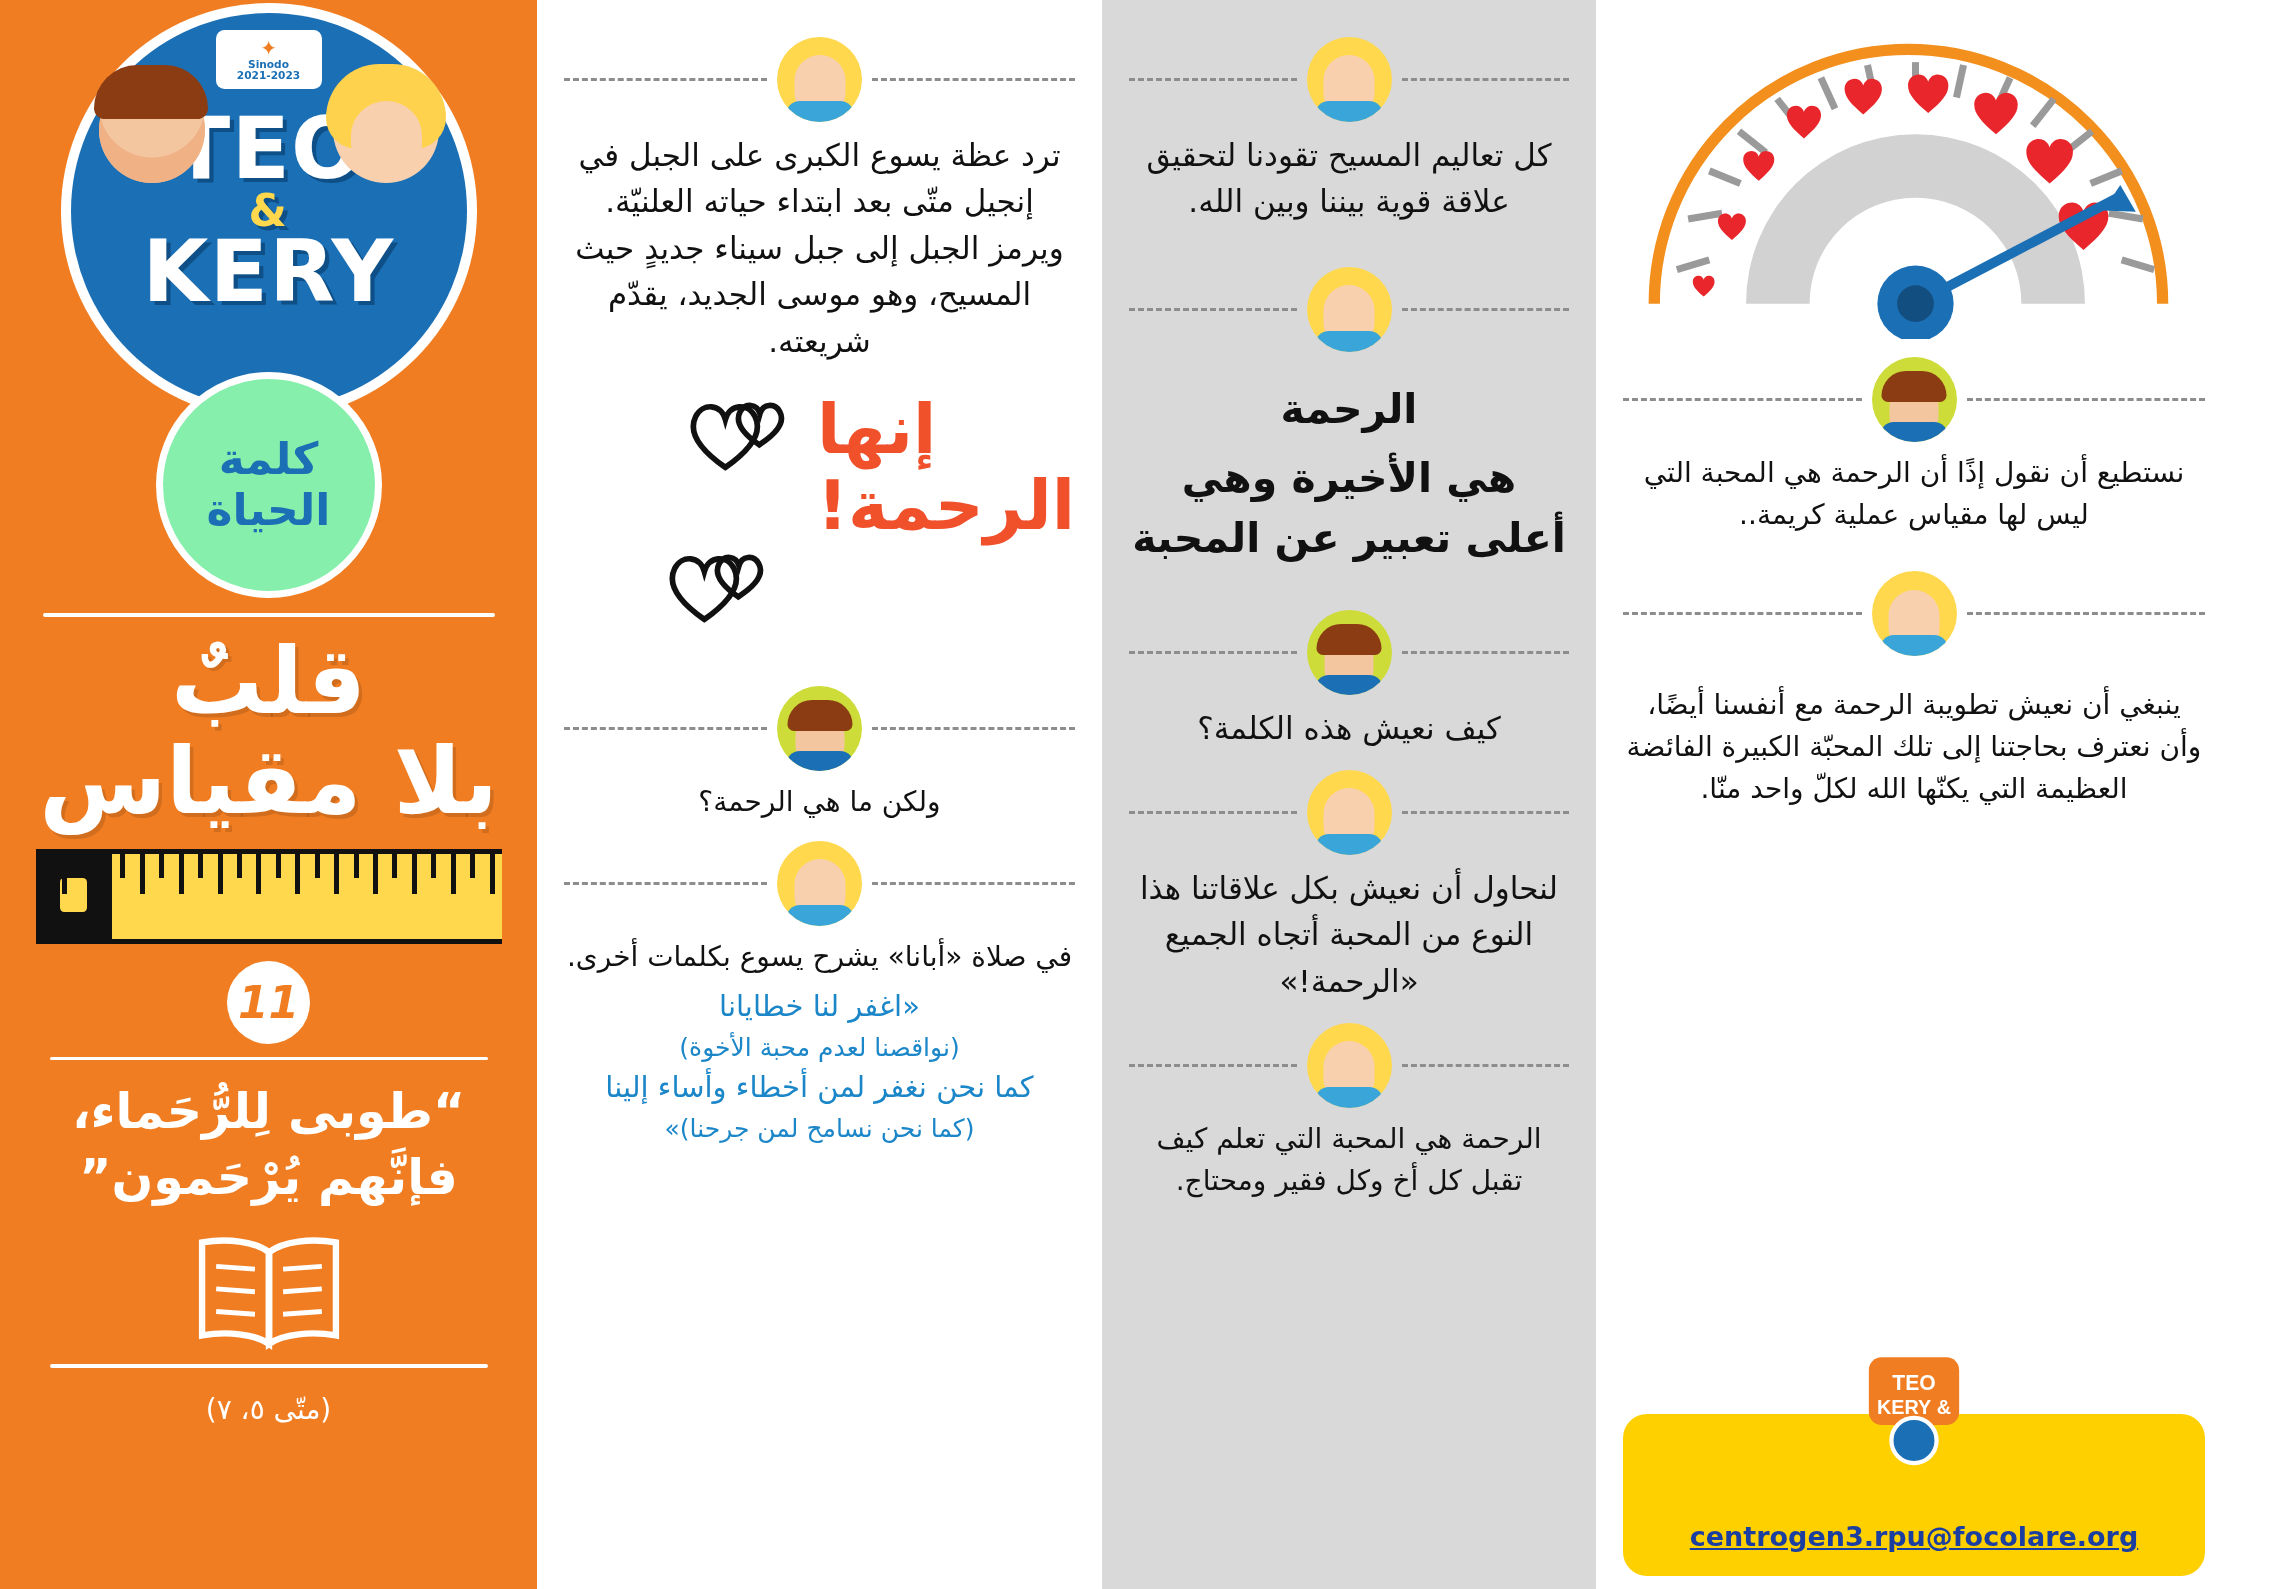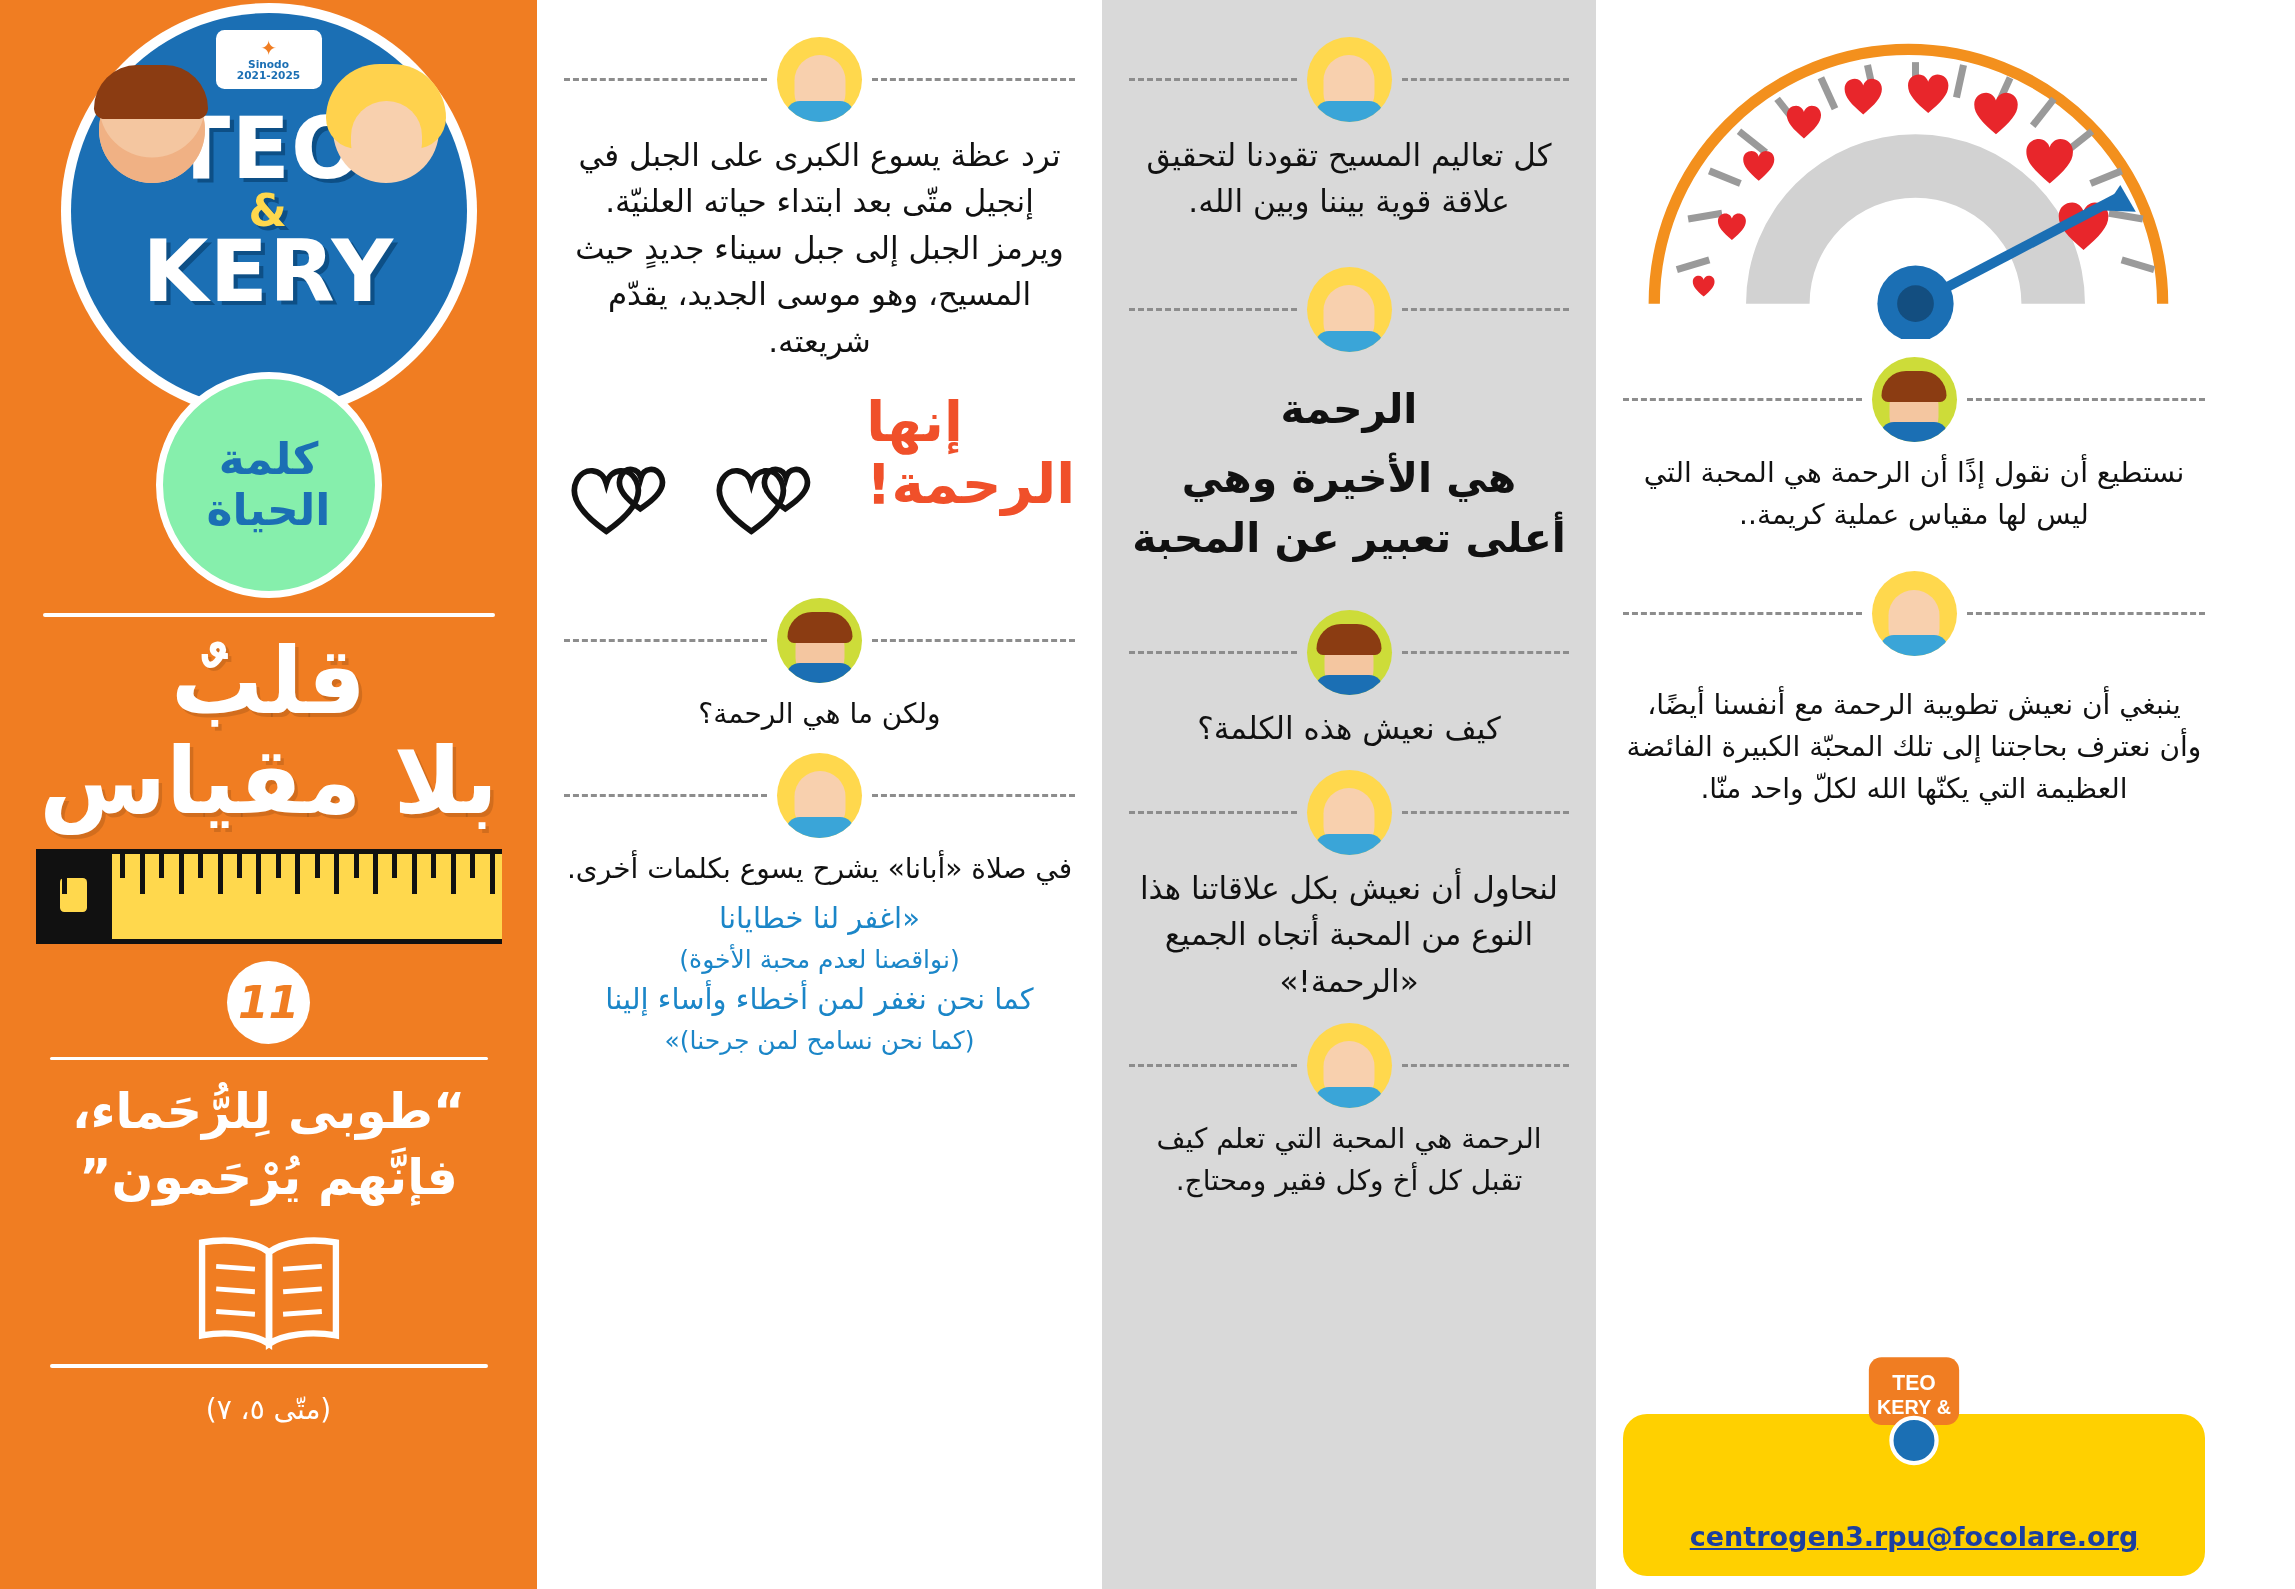--- a/index.html
+++ b/index.html
@@ -115,21 +115,21 @@
 
   .ptext{
     text-align:center;font-size:28px;line-height:1.5;color:#111;margin:10px 0 5.7px;
   }
   .ptext.big{font-size:41px;font-weight:bold;line-height:1.45;}
   .ptext.lead{font-size:31px;line-height:1.5;}
   .ptext.small{font-size:31px;line-height:1.5;}
 
   
   .headline{
-    color:#f0502a;font-weight:bold;font-size:55px;line-height:1.12;text-align:left;
+    color:#f0502a;font-weight:bold;font-size:68px;line-height:1.12;text-align:left;
     margin:7px 0 0 14px;
   }
   .hearts-row{margin:5.7px 0;}
   .prayer{margin-top:7px;text-align:center;}
   .prayer .l1{color:#1b86c8;font-weight:normal;font-size:29px;line-height:1.5;}
   .prayer .l2{color:#1b86c8;font-size:25px;line-height:1.5;}
 
   
   .gauge{width:100%;height:332px;position:relative;margin-top:7px;}
   .mail-card{
@@ -149,21 +149,21 @@
 <body>
 
 <div class="sheet">
 
   <div class="panel-cover">
 
     <div class="logo-badge">
       <div class="sinodo-chip">
         <span class="ico">✦</span>
         <span>Sinodo</span>
-        <span>2021-2025</span>
+        <span>2021-2023</span>
       </div>
       <div class="kid kid-boy"></div>
       <div class="kid kid-girl"></div>
       <div class="logo-teo">
         <span>TEO</span>
         <span class="logo-amp">&amp;</span>
         <span>KERY</span>
       </div>
     </div>
 

